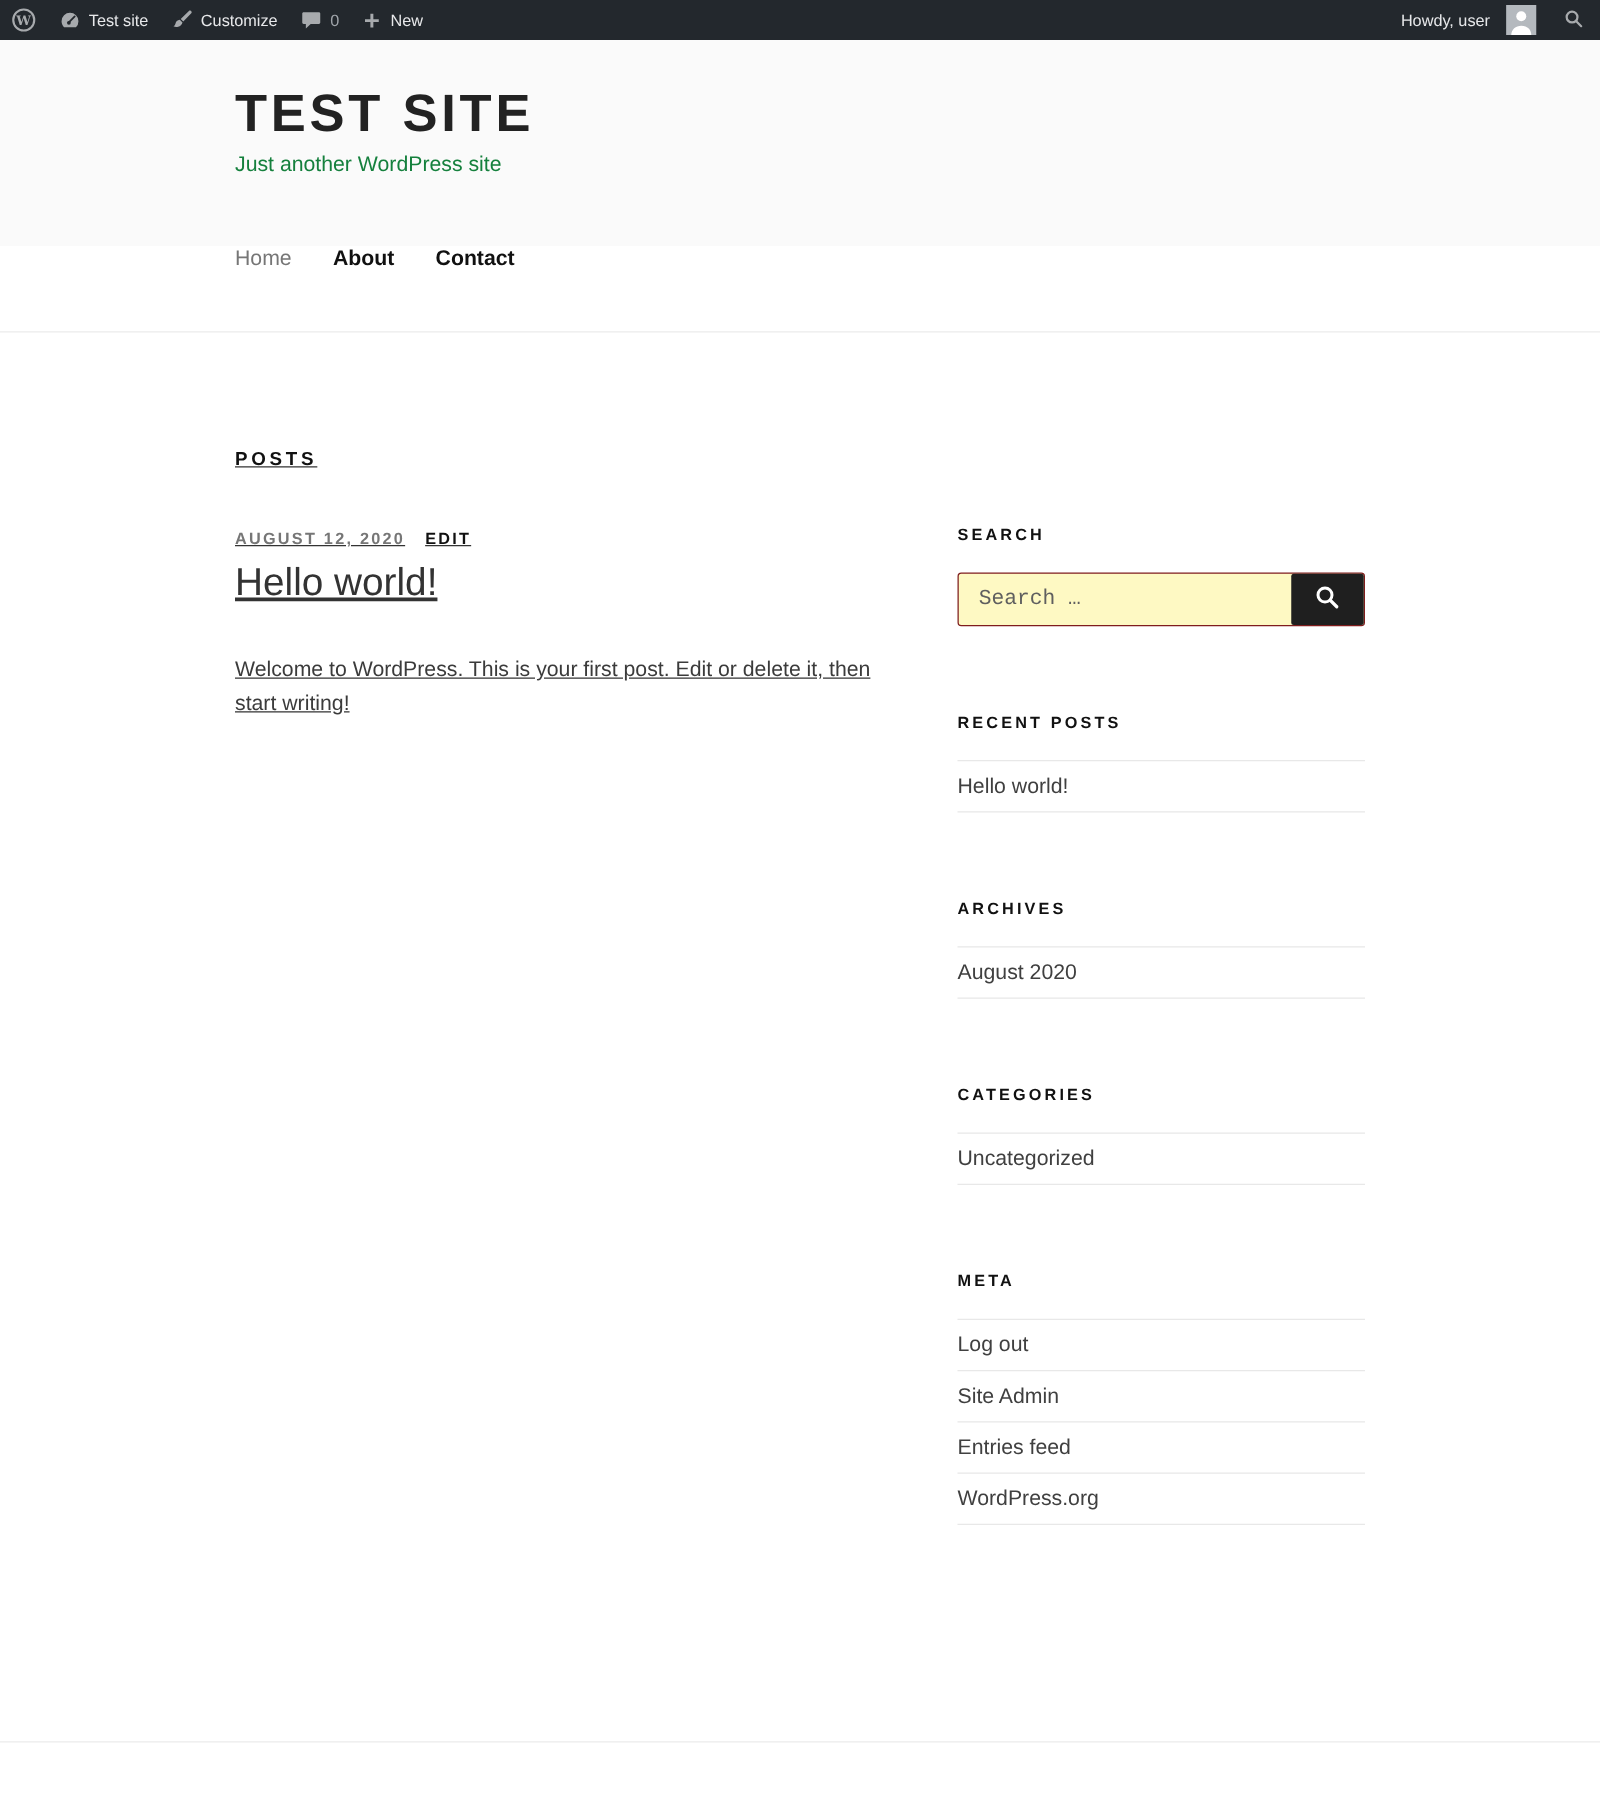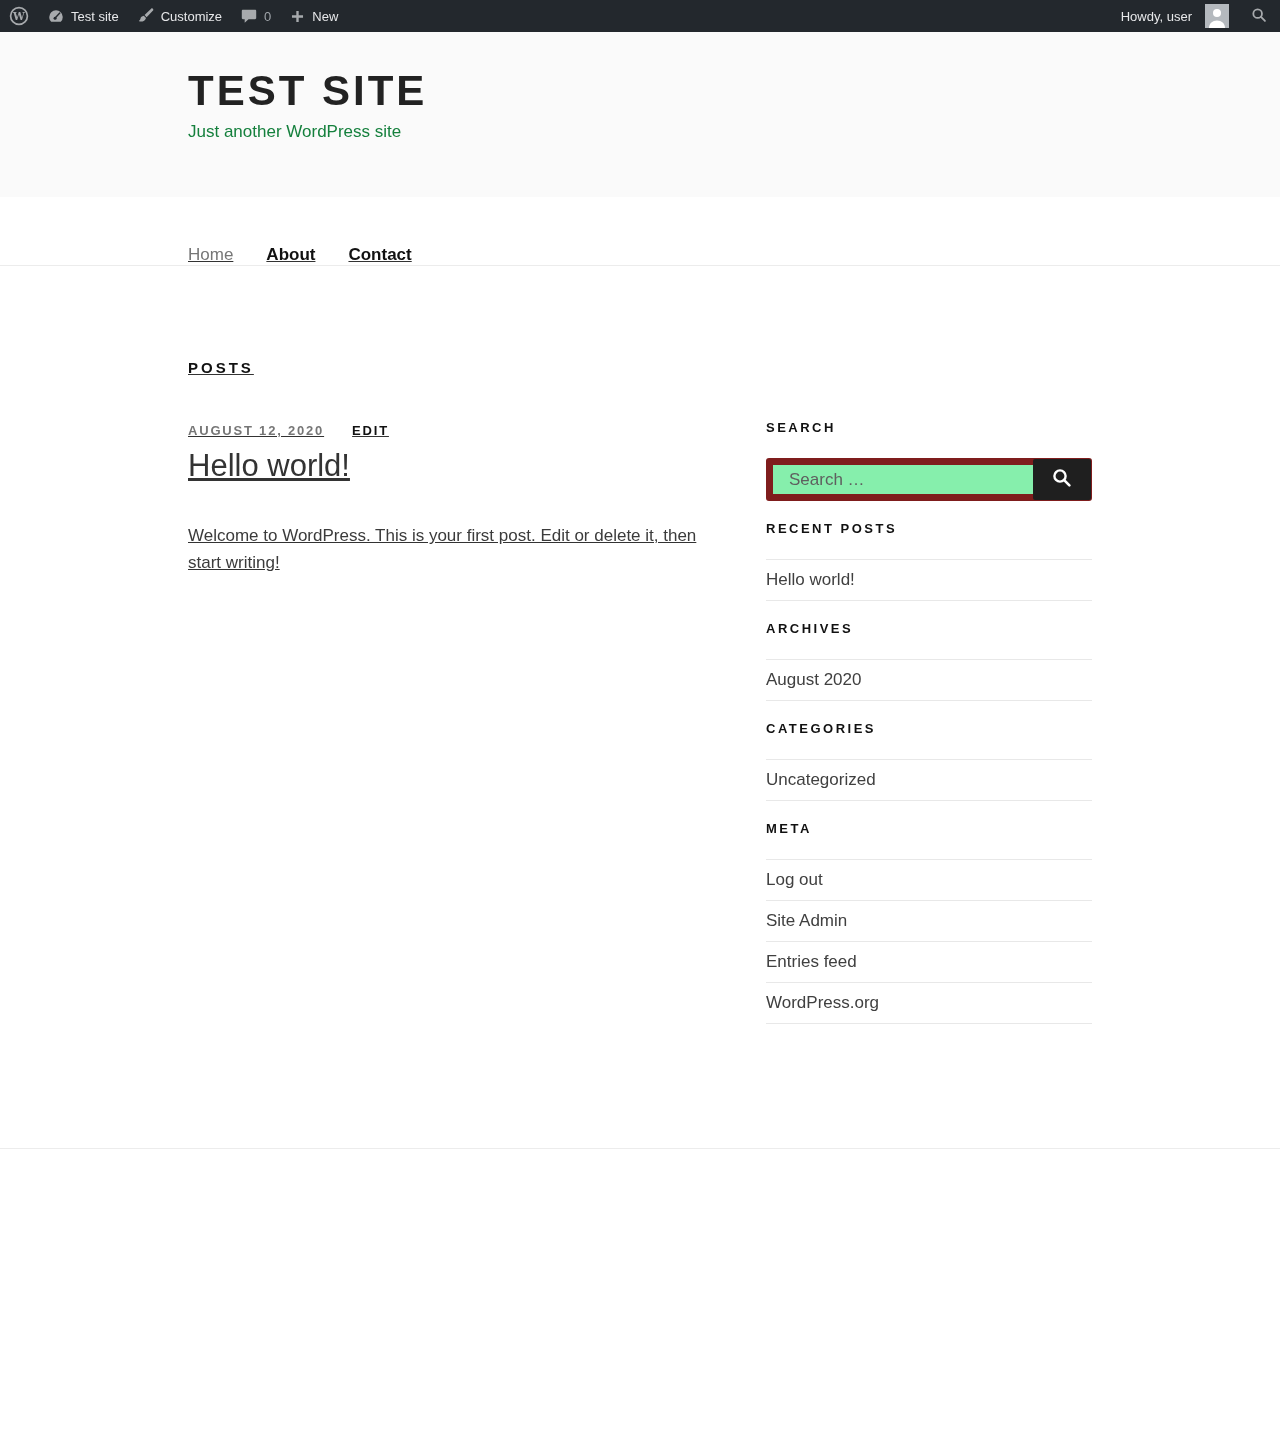--- a/index.html
+++ b/index.html
@@ -34,53 +34,53 @@
   .site-header { background:#fafafa; height:165px; padding:34px 0 0 188px; }
   .site-title {
     font-size:42px; font-weight:800; letter-spacing:3px; color:#222;
     line-height:1.2;
   }
   .site-tagline { margin-top:6px; font-size:17px; color:#15803d; }
 
   
   .main-nav {
     background:#fff; height:69px; border-bottom:1px solid #ececec;
-    display:flex; align-items:flex-end; padding-left:188px;text-decoration:underline;
+    display:flex; align-items:flex-start; padding-left:188px;
   }
   .nav-item { margin-right:33px; font-size:17px; font-weight:700; color:#111; }
   .nav-item.current { color:#767676; font-weight:400; }
 
   
   .content {
     width:904px; margin:0 auto;
     display:flex; justify-content:space-between;
     padding-top:93px; padding-bottom:104px;
   }
   .posts-col { width:516px;text-decoration:underline; }
   .page-title { font-size:15px; font-weight:800; letter-spacing:3px; color:#111; }
 
   .post { margin-top:47px; }
   .post-meta { font-size:13px; font-weight:700; letter-spacing:1.8px; }
-  .post-date { color:#767676; margin-right:28px; }
+  .post-date { color:#767676; margin-right:16px; }
   .edit-link { color:#111; }
   .post-title { margin-top:9px; font-size:31px; font-weight:400; color:#333; line-height:1.2; }
   .post-body { margin-top:39px; font-size:17px; line-height:1.55; color:#3b3b3b; }
 
   
   .sidebar { width:326px; padding-top:61px; }
-  .widget { margin-bottom:20px; }
+  .widget { margin-bottom:69px; }
   .widget-title {
     font-size:13px; font-weight:800; letter-spacing:2.5px; color:#111;
     margin-bottom:23px;
   }
   .search-form { position:relative; }
   .search-input {
-    width:100%; height:43px; border:7px solid #7f1d1d; border-radius:3px;
-    padding:0 66px 0 16px; font-size:17px; color:#333; background:#86efac;
-    font-family:Liberation Sans, sans-serif; outline:none;
+    width:100%; height:43px; border:1px solid #7f1d1d; border-radius:3px;
+    padding:0 66px 0 16px; font-size:17px; color:#333; background:#fef9c3;
+    font-family:Liberation Mono, monospace; outline:none;
   }
   .search-input::placeholder { color:#5f5f5f; opacity:1; }
   .search-button {
     position:absolute; top:1px; right:1px; width:58px; height:41px;
     background:#1f1f1f; border:none; border-radius:2px;
     display:flex; align-items:center; justify-content:center; cursor:pointer;
   }
   .widget-list { list-style:none; }
   .widget-list li {
     border-top:1px solid #e8e8e8; padding:10px 0;

